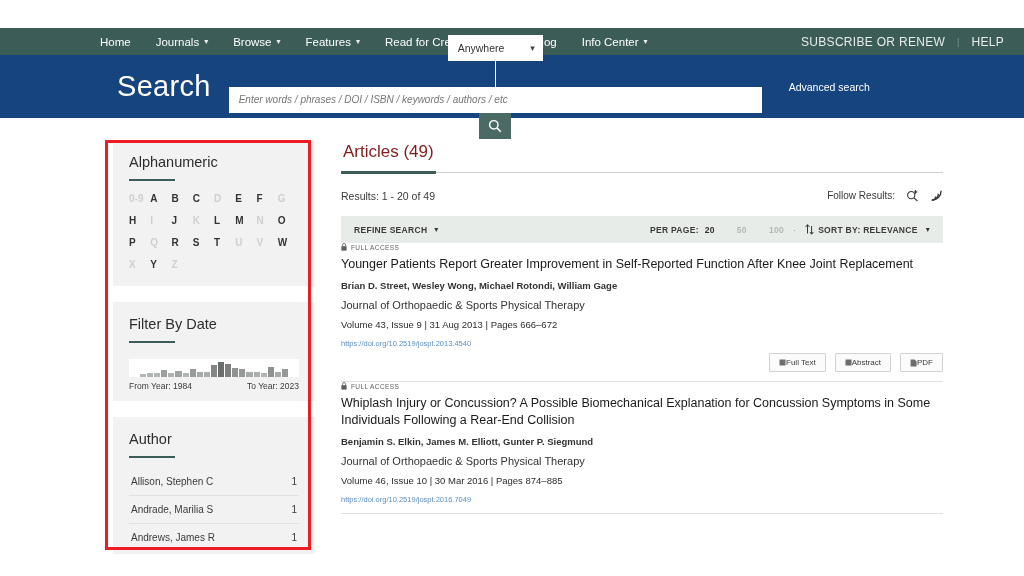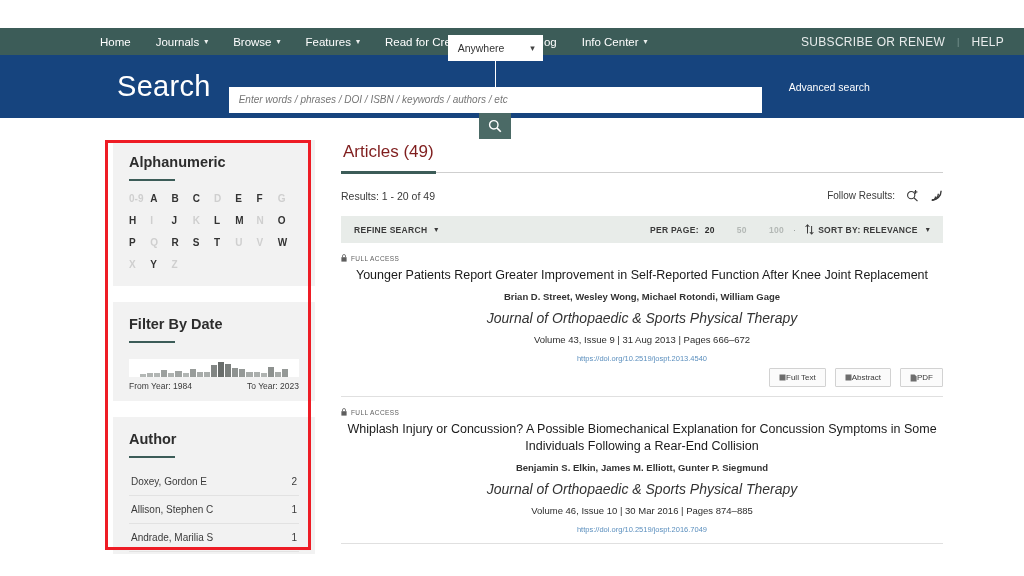--- a/index.html
+++ b/index.html
@@ -66,21 +66,21 @@
 
   
   .content { position:absolute; left:0; top:129px; width:1024px; height:425px; }
 
   
   .sidebar { position:absolute; left:113px; top:11px; width:202px; }
   .facet {
     background:#f2f2f2; padding:14px 16px 10px 16px; margin-bottom:16px;
   }
   .facet-title {
-    font-size:14.5px; color:#2d2d2d; font-weight:700; padding-bottom:9px;
+    font-size:14.5px; color:#2d2d2d; font-weight:400; padding-bottom:9px;
   }
   .facet-rule { width:46px; height:2px; background:#3c5c58; margin-bottom:10px; }
 
   .alpha-grid {
     display:grid; grid-template-columns:repeat(8, 1fr);
     row-gap:11px; padding-top:2px; padding-bottom:6px;
   }
   .alpha {
     font-size:10px; font-weight:bold; text-align:left;
   }
@@ -136,31 +136,31 @@
   .refine-right { display:flex; align-items:center; font-size:8.5px; color:#3a3a3a; letter-spacing:.3px; }
   .pp-label { font-weight:bold; }
   .pp-opt { margin-left:6px; font-weight:bold; cursor:pointer; }
   .pp-opt.active { color:#2d2d2d; }
   .pp-opt.dim { color:#b3b8b5;padding-left:16px; }
   .dot { margin:0 9px; color:#8b918e; }
   .sortby { font-weight:bold; display:flex; align-items:center; cursor:pointer; }
   .sortby .caret { margin-left:8px; font-size:8px; font-weight:normal; }
 
   
-  .article { padding-top:11px; border-bottom:1px solid #e0e0e0; padding-bottom:9px;text-align:center; }
+  .article { border-bottom:1px solid #e0e0e0; padding-bottom:9px; }
   .access {
     display:flex; align-items:center; gap:4px;
     font-size:6.5px; color:#5e5e5e; letter-spacing:.4px; margin-bottom:5px;
   }
   .art-title {
     font-size:12.5px; color:#1a1a1a; line-height:17px; font-weight:400;
     cursor:pointer; margin-bottom:7px;
   }
   .art-authors { font-size:9.5px; color:#333; font-weight:bold; margin-bottom:8px; }
-  .art-journal { font-size:14px; color:#333; font-style:italic; margin-bottom:8px; }
+  .art-journal { font-size:11px; color:#333; margin-bottom:8px; }
   .art-meta { font-size:9.5px; color:#2c2c2c; margin-bottom:9px; }
   .art-doi { font-size:7.5px; color:#5b8fbe; cursor:pointer; }
   .art-actions { display:flex; justify-content:flex-end; gap:9px; margin-top:5px; }
   .act-btn {
     border:1px solid #d2d2d2; background:#fbfbfb; font-size:8px; color:#3a3a3a;
     padding:4px 9px; display:flex; align-items:center; cursor:pointer;
     border-radius:1px;
   }
 
   
@@ -323,24 +323,20 @@
             </span>
           </div>
         </div>
       </div>
 
       <div class="facet">
         <div class="facet-title">Author</div>
         <div class="facet-rule"></div>
 
         <div class="author-row">
-          <span>Doxey, Gordon E</span>
-          <span class="author-count">2</span>
-        </div>
-        <div class="author-row">
           <span>Allison, Stephen C</span>
           <span class="author-count">1</span>
         </div>
         <div class="author-row">
           <span>Andrade, Marilia S</span>
           <span class="author-count">1</span>
         </div>
         <div class="author-row">
           <span>Andrews, James R</span>
           <span class="author-count">1</span>

